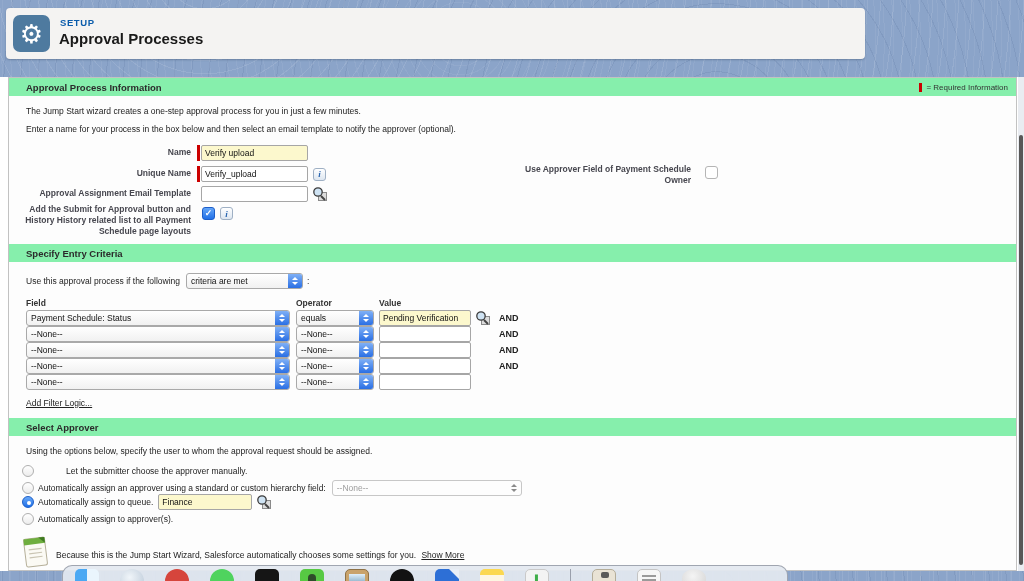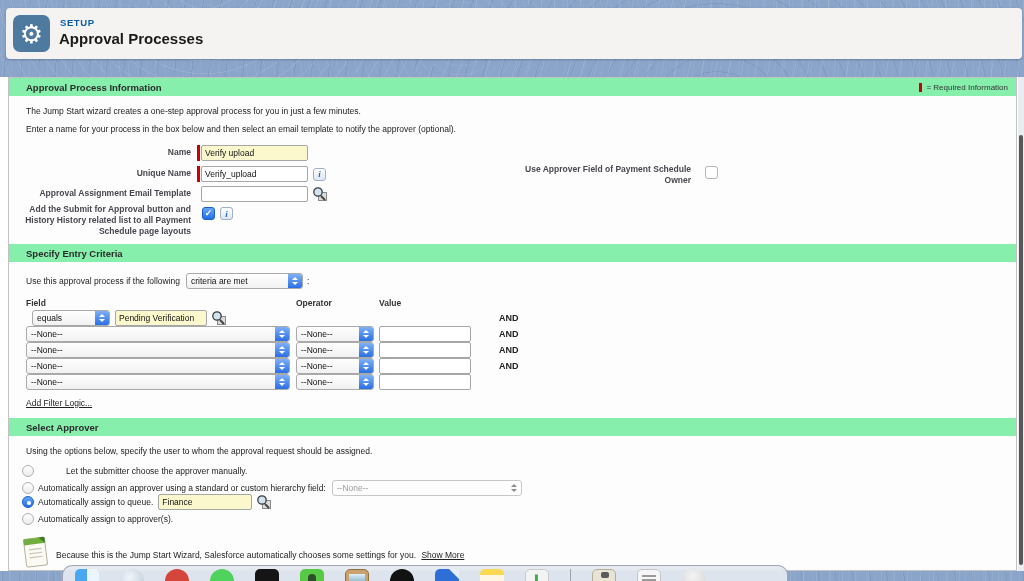--- a/index.html
+++ b/index.html
@@ -9,21 +9,21 @@
   
   .band{position:absolute;left:0;right:0;background-color:#8ba4c9;
     background-image:
       repeating-radial-gradient(circle at 20% -40%, rgba(255,255,255,.10) 0 1px, transparent 1px 13px),
       repeating-radial-gradient(circle at 70% 160%, rgba(70,95,140,.14) 0 1px, transparent 1px 17px),
       repeating-radial-gradient(circle at 45% 50%, rgba(255,255,255,.06) 0 1px, transparent 1px 9px);}
   .band.top{top:0;height:77px;}
   .band.bottom{top:571px;height:10px;}
 
   
-  .hcard{position:absolute;left:6px;top:8px;width:1016px;height:51px;background:#f4f3f2;border-radius:4px;box-shadow:0 1px 2px rgba(40,60,90,.35);}
+  .hcard{position:absolute;left:6px;top:8px;width:859px;height:51px;background:#f4f3f2;border-radius:4px;box-shadow:0 1px 2px rgba(40,60,90,.35);}
   .gear{position:absolute;left:7px;top:7px;width:37px;height:37px;border-radius:7px;background:#4e7a9f;color:#fff;display:flex;align-items:center;justify-content:center;}
   .gear::after{content:"\2699";font-size:26px;line-height:1;}
   .eyebrow{position:absolute;left:54px;top:9px;font-size:9.5px;font-weight:bold;color:#0b5cab;letter-spacing:.6px;}
   .ptitle{position:absolute;left:53px;top:22px;font-size:15px;font-weight:bold;color:#1a1a1a;}
 
   
   .panel{position:absolute;left:8px;top:77px;width:1009px;height:494px;background:#fdfdfd;border:1px solid #c2c2c2;}
   .secbar{position:absolute;left:0;right:0;height:18px;background:#86efac;display:flex;align-items:center;padding:0 8px 0 17px;font-size:9.5px;font-weight:bold;color:#2b2b2b;}
   .legend{margin-left:auto;display:flex;align-items:center;font-size:8px;font-weight:normal;color:#333;}
   .reqmark{display:inline-block;width:3px;height:9px;background:#c00;margin-right:4px;}
@@ -178,20 +178,27 @@
             <i class="dn"></i>
           </span>
       </span>
       <span>:</span>
     </div>
     <div class="chead" style="left:17px;top:220px;">Field</div>
     <div class="chead" style="left:287px;top:220px;">Operator</div>
     <div class="chead" style="left:370px;top:220px;">Value</div>
 
     <div class="crow" style="top:232px;">
+      <span class="msel" style="width:264px;">
+          <span class="msel-t">Payment Schedule: Status</span>
+          <span class="msel-b">
+            <i class="up"></i>
+            <i class="dn"></i>
+          </span>
+        </span>
       <span class="msel" style="width:78px;margin-left:6px;">
           <span class="msel-t">equals</span>
           <span class="msel-b">
             <i class="up"></i>
             <i class="dn"></i>
           </span>
         </span>
       <input class="tin ylw" style="width: 92px; margin-left: 5px;" value="Pending Verification">
       <span class="lkp">
         <svg viewBox="0 0 16 16" width="16" height="16">

